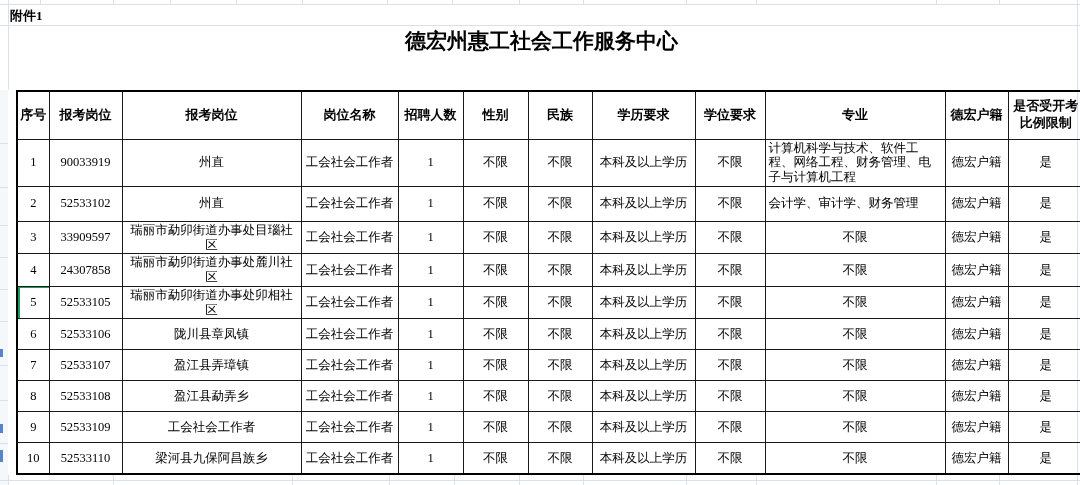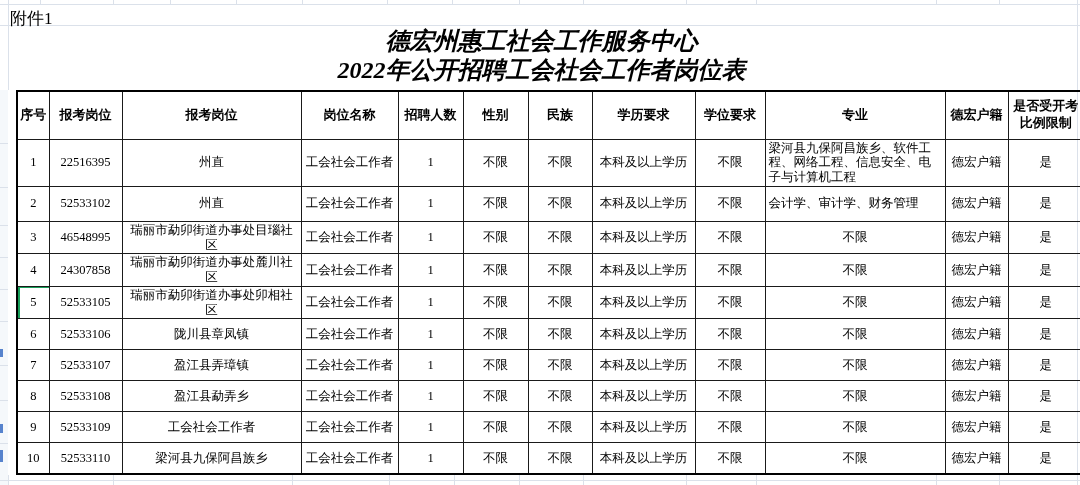--- a/index.html
+++ b/index.html
@@ -9,23 +9,23 @@
   }
   html,body{margin:0;padding:0;background:#fff;}
   .screen{
     position:relative;width:1080px;height:485px;background:#ffffff;overflow:hidden;
     font-family:"Liberation Serif","DejaVu Serif",serif;color:#000;
   }
   .left-strip{position:absolute;left:0;top:90px;width:8px;height:395px;background:#f5f8fb;}
   .vline{position:absolute;width:1px;background:var(--grid);}
   .hline{position:absolute;height:1px;background:var(--grid);}
   .frag{position:absolute;left:0;width:3px;background:#3b6fc4;opacity:.85;}
-  .attachment{position:absolute;left:10px;top:7px;font-size:17px;}
+  .attachment{position:absolute;left:10px;top:7px;font-size:13px;font-weight:bold;}
   .title-block{position:absolute;left:8px;top:27px;width:1067px;text-align:center;font-weight:bold;}
-  .title-line{font-size:24px;line-height:29px;white-space:nowrap;font-style:italic;}
+  .title-line{font-size:21px;line-height:29px;white-space:nowrap;}
   table.positions{
     position:absolute;left:16px;top:90px;width:1067px;
     border-collapse:collapse;table-layout:fixed;
     border:2px solid #000;
   }
   th,td{border:1px solid var(--border);overflow:hidden;}
   th{font-weight:bold;font-size:13px;text-align:center;padding:1px 2px;line-height:1.3;}
   td{font-size:12.5px;text-align:center;padding:1px 3px;line-height:1.18;}
   thead tr{height:48px;}
   tbody tr{height:31px;}
@@ -86,21 +86,20 @@
     </div>
 
   <div class="frag" style="top:349px;height:8px;"></div>
   <div class="frag" style="top:424px;height:9px;"></div>
   <div class="frag" style="top:450px;height:12px;"></div>
 
   <div class="attachment">附件1</div>
 
   <div class="title-block">
     <div class="title-line">德宏州惠工社会工作服务中心</div>
-    <div class="title-line">2022年公开招聘工会社会工作者岗位表</div>
   </div>
 
   <table class="positions">
     <colgroup>
       <col class="c0">
         <col class="c1">
         <col class="c2">
         <col class="c3">
       <col class="c4">
         <col class="c5">
@@ -123,49 +122,49 @@
           <th>学历要求</th>
           <th>学位要求</th>
           <th>专业</th>
           <th>德宏户籍</th>
           <th>是否受开考比例限制</th>
         </tr>
     </thead>
     <tbody>
         <tr>
           <td>1</td>
-          <td>22516395</td>
+          <td>90033919</td>
           <td>州直</td>
           <td>工会社会工作者</td>
           <td>1</td>
           <td>不限</td>
           <td>不限</td>
           <td>本科及以上学历</td>
           <td>不限</td>
-          <td class="al">梁河县九保阿昌族乡、软件工程、网络工程、信息安全、电子与计算机工程</td>
+          <td class="al">计算机科学与技术、软件工程、网络工程、财务管理、电子与计算机工程</td>
           <td>德宏户籍</td>
           <td>是</td>
         </tr>
         <tr>
           <td>2</td>
           <td>52533102</td>
           <td>州直</td>
           <td>工会社会工作者</td>
           <td>1</td>
           <td>不限</td>
           <td>不限</td>
           <td>本科及以上学历</td>
           <td>不限</td>
           <td class="al">会计学、审计学、财务管理</td>
           <td>德宏户籍</td>
           <td>是</td>
         </tr>
         <tr>
           <td>3</td>
-          <td>46548995</td>
+          <td>33909597</td>
           <td>瑞丽市勐卯街道办事处目瑙社区</td>
           <td>工会社会工作者</td>
           <td>1</td>
           <td>不限</td>
           <td>不限</td>
           <td>本科及以上学历</td>
           <td>不限</td>
           <td>不限</td>
           <td>德宏户籍</td>
           <td>是</td>

